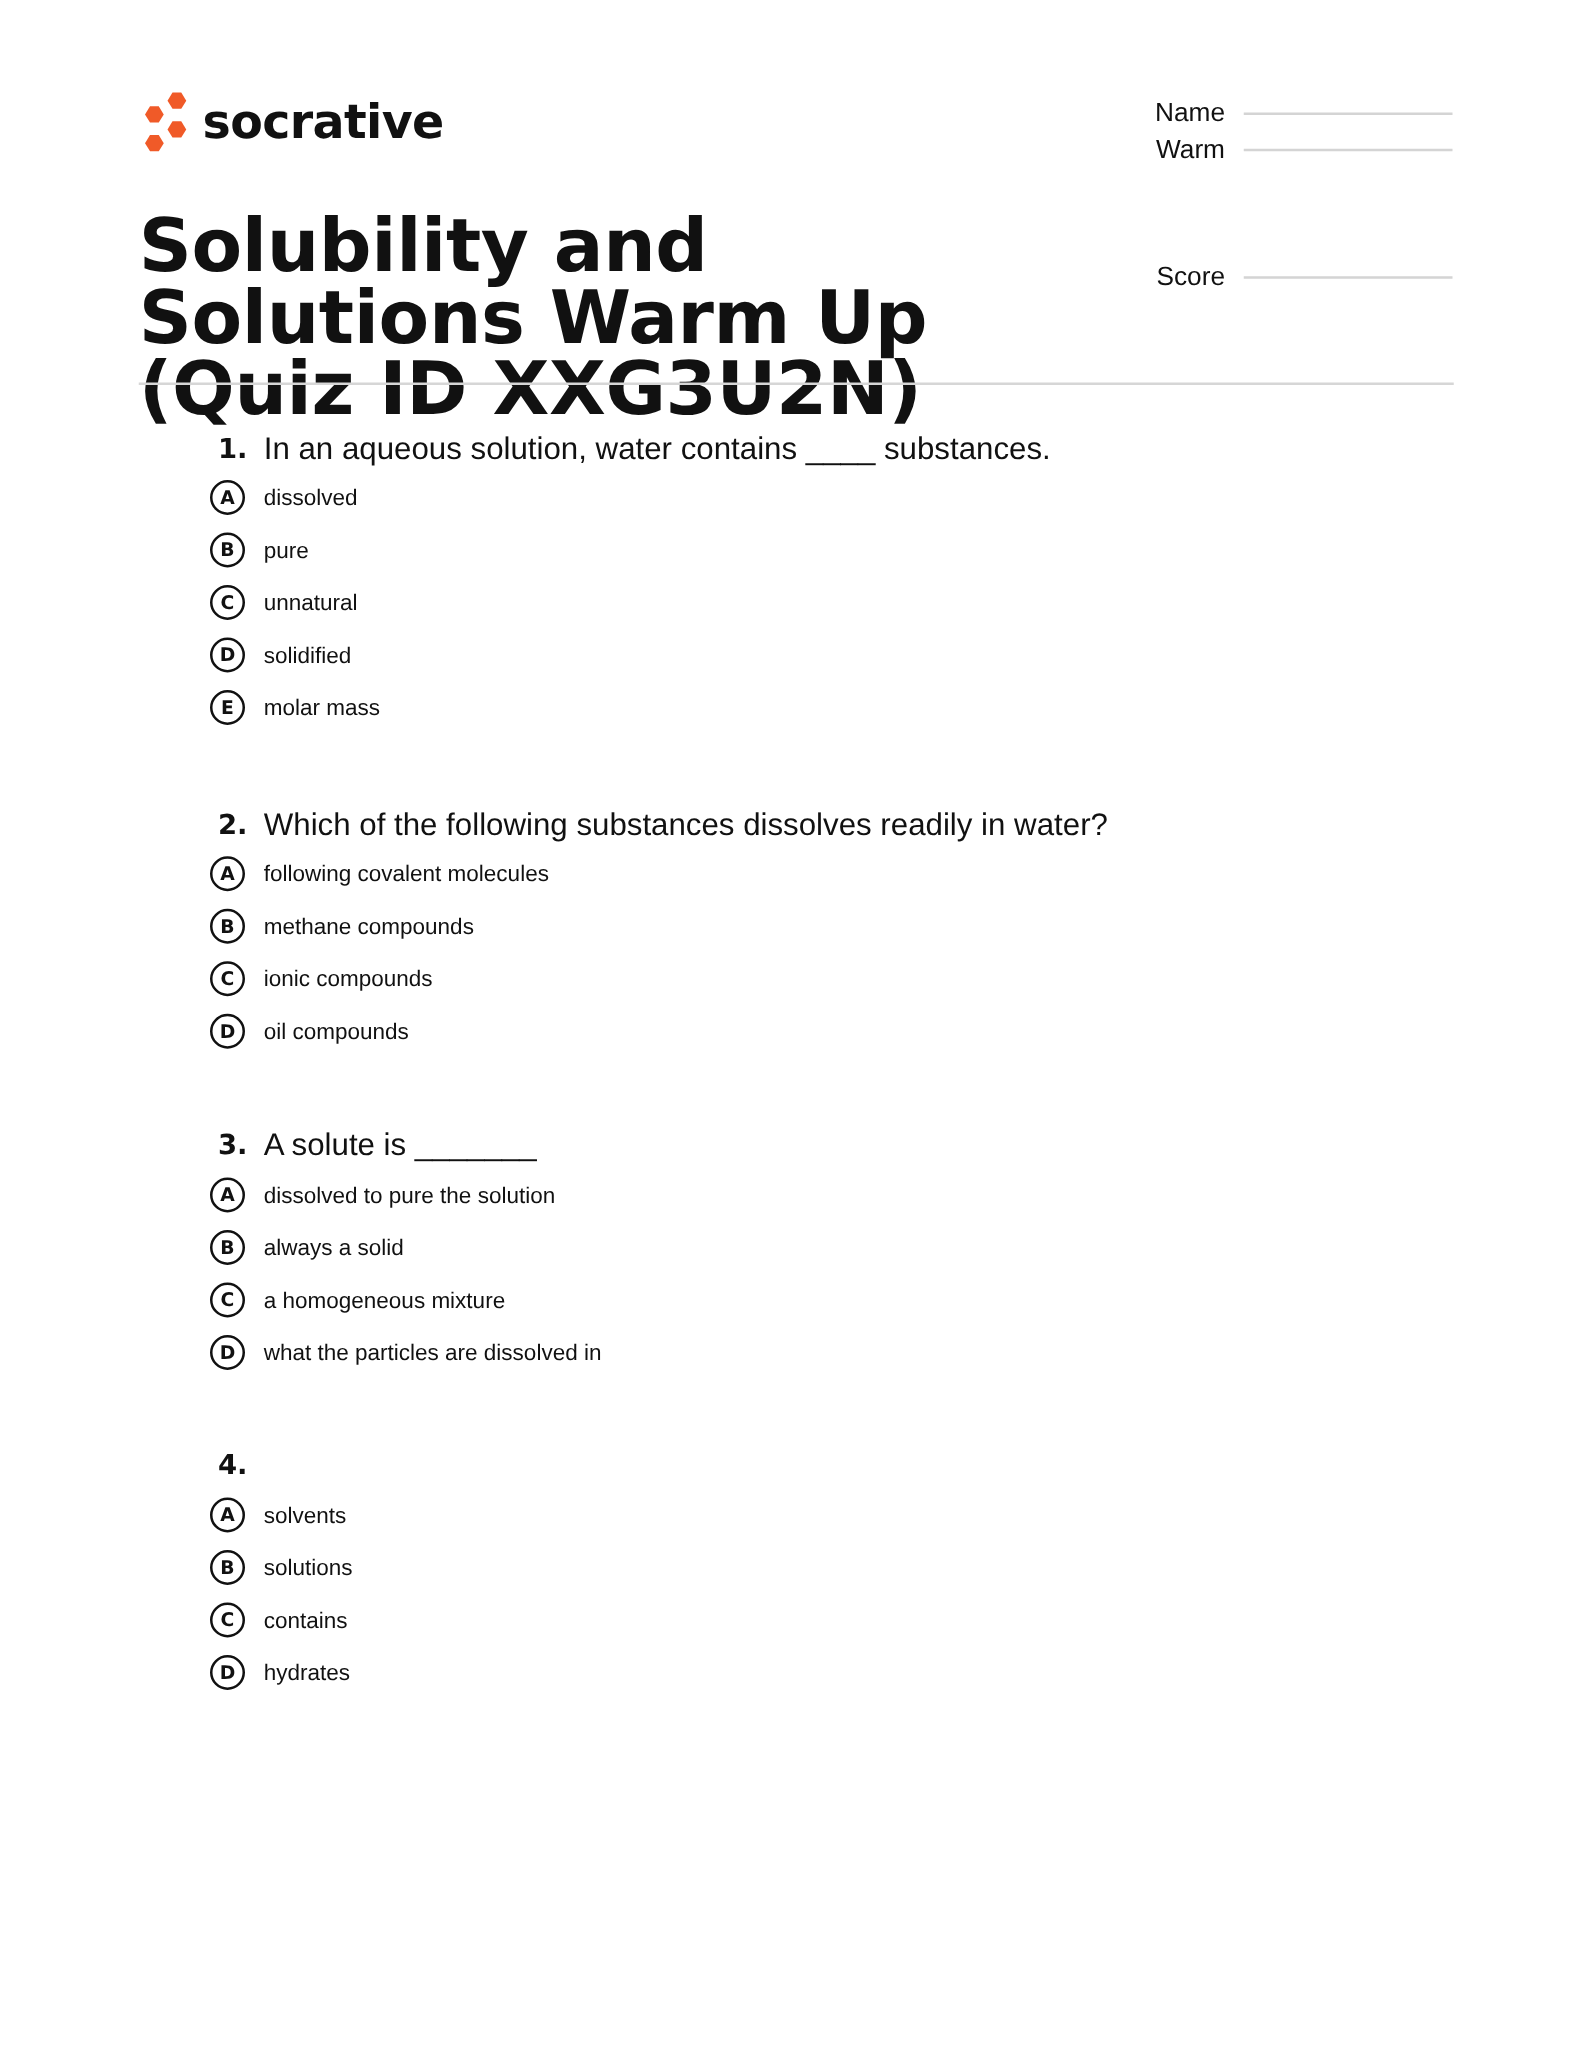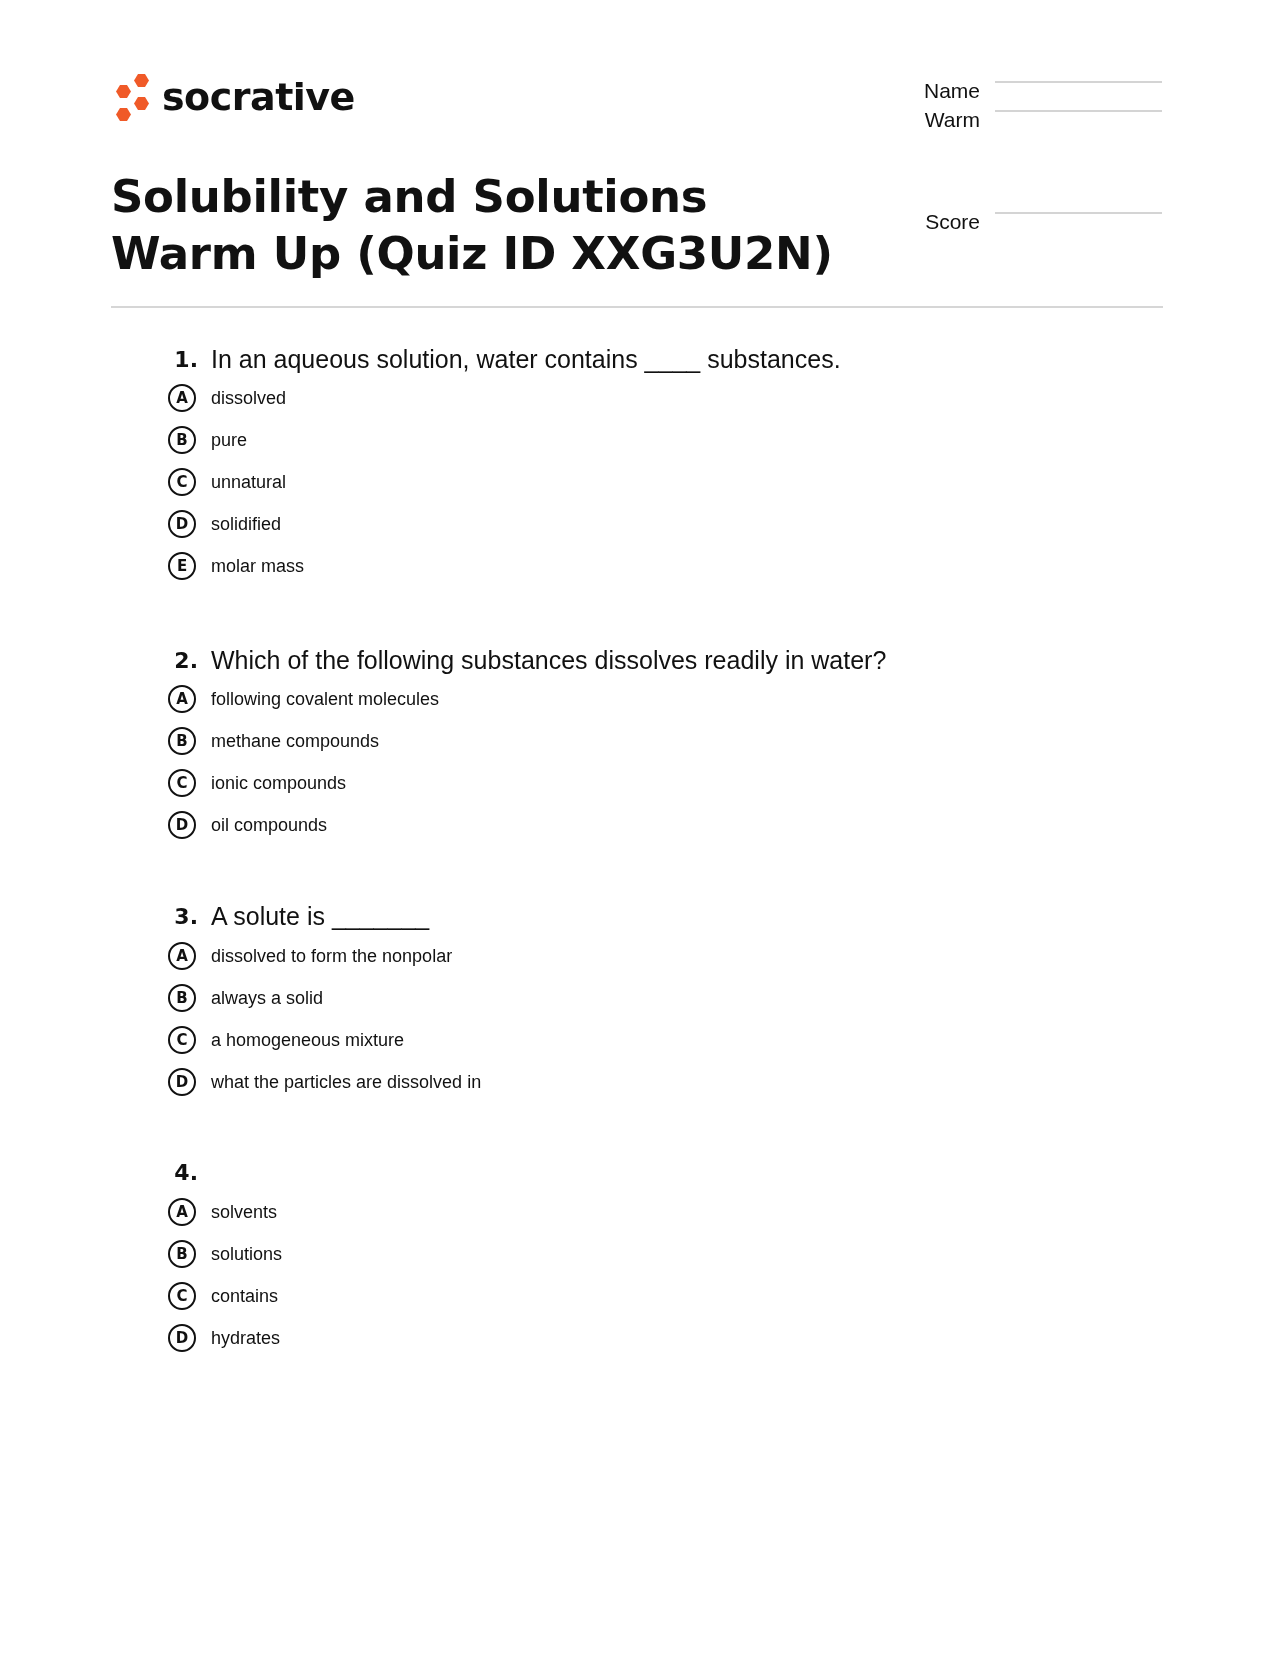--- a/index.html
+++ b/index.html
@@ -36,29 +36,29 @@
       top: -1px;
     }
     .title {
       position: absolute;
       left: 111px;
       top: 168px;
       width: 740px;
       margin: 0;
       font-family: "DejaVu Sans", sans-serif;
       font-weight: bold;
-      font-size: 45px;
+      font-size: 59px;
       line-height: 57px;
       letter-spacing: -0.3px;
       color: #111111;
     }
     .field {
       position: absolute;
       display: flex;
-      align-items: flex-start;
+      align-items: center;
     }
     .field-label {
       width: 90px;
       text-align: right;
       font-size: 21px;
       color: #111111;
       line-height: 22px;
     }
     .field-line {
       width: 167px;
@@ -206,21 +206,21 @@
   </div>
 </div>
 
 <div class="question" style="top:901px;">
   <div class="q-head">
     <span class="q-num">3.</span>
     <span class="q-text">A solute is _______</span>
   </div>
   <div class="opt" style="margin-top:10px;">
     <span class="opt-badge">A</span>
-    <span class="opt-text">dissolved to form the nonpolar</span>
+    <span class="opt-text">dissolved to pure the solution</span>
   </div>
   <div class="opt">
     <span class="opt-badge">B</span>
     <span class="opt-text">always a solid</span>
   </div>
   <div class="opt">
     <span class="opt-badge">C</span>
     <span class="opt-text">a homogeneous mixture</span>
   </div>
   <div class="opt">

